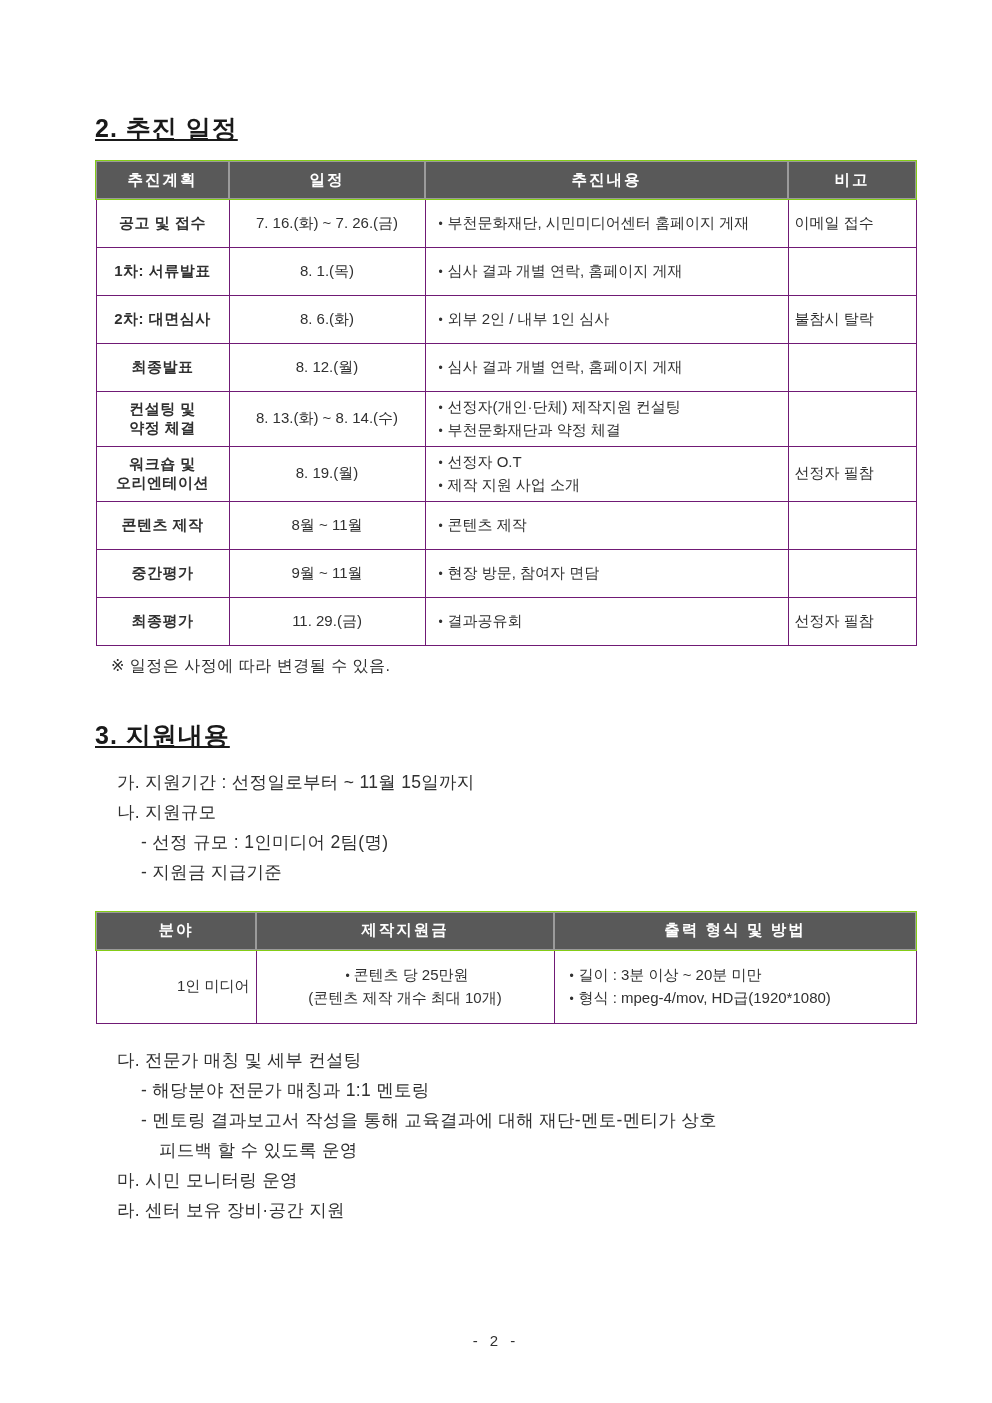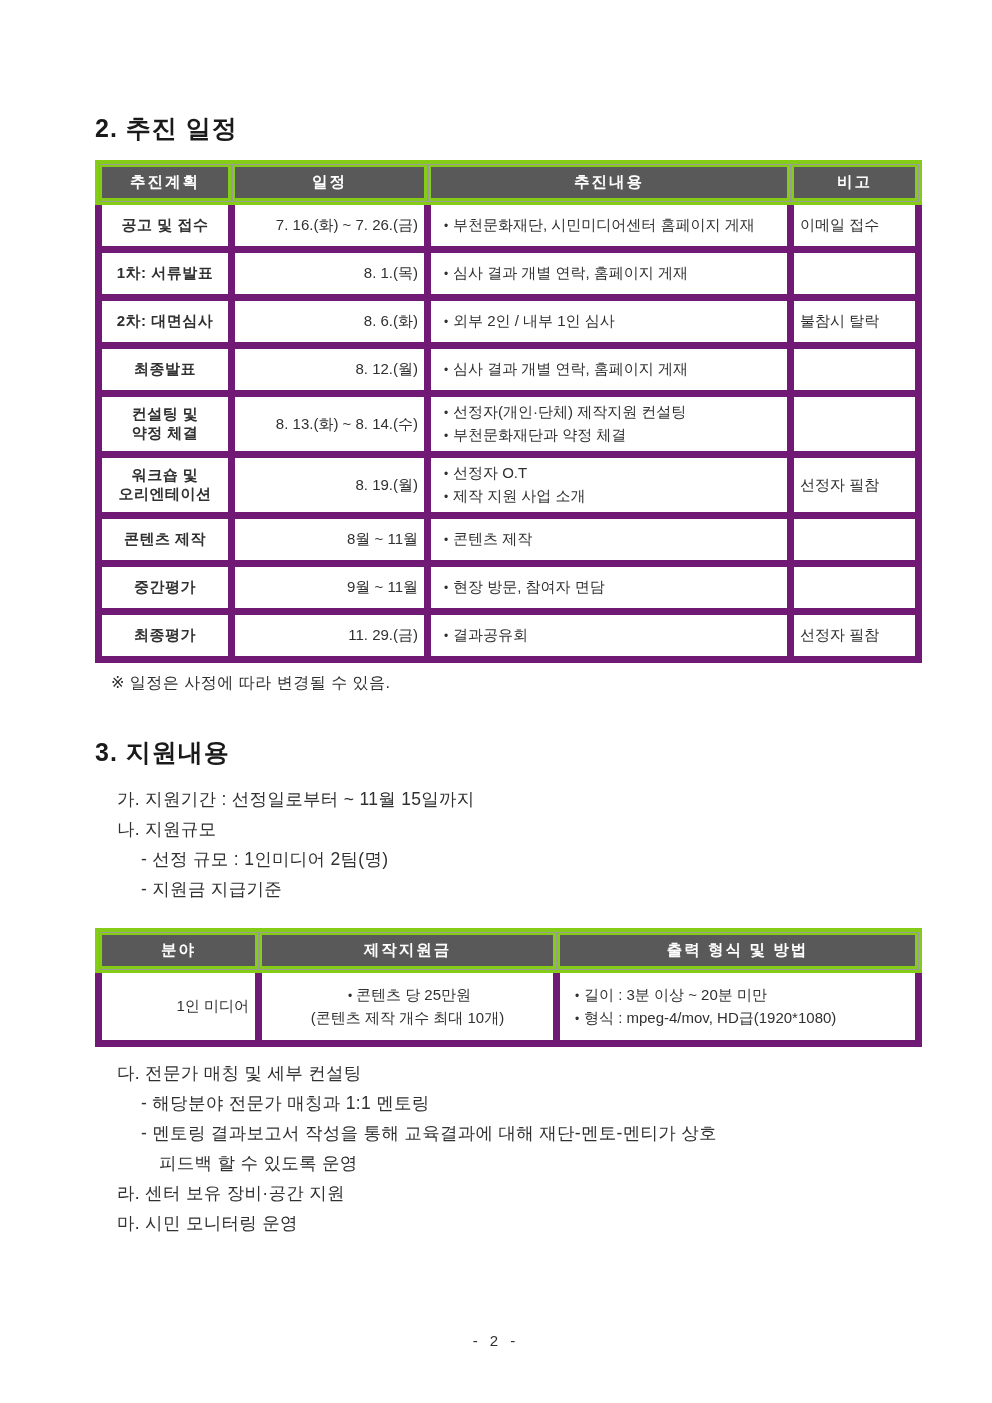--- a/index.html
+++ b/index.html
@@ -15,54 +15,55 @@
     position: relative;
     width: 992px; height: 1403px;
     padding: 112px 77px 0 95px;
   }
   .section-title {
     font-size: 25px;
     font-weight: bold;
     color: #1a1a1a;
     margin: 0 0 15px 0;
     letter-spacing: 1px;
+    text-decoration: underline;
   }
   
   table {
     width: 820px;
     border-collapse: collapse;
     table-layout: fixed;
     font-size: 15px;
     color: #303030;
   }
   th {
     background: #595959;
     color: #ffffff;
     font-weight: bold;
-    border: 7px solid #84cc16;
+    border: 2px solid #84cc16;
     outline: 1px solid #9b9b9b;
     outline-offset: -1px;
     height: 38px;
     text-align: center;
     letter-spacing: 2px;
     font-size: 15.5px;
   }
   td {
-    border: 7px solid #701a75;
+    border: 1px solid #701a75;
     padding: 4px 6px;
     vertical-align: middle;
   }
   .t1 td { height: 48px; }
   .plan-cell {
     text-align: center;
     font-weight: bold;
     white-space: pre-line;
     letter-spacing: 0.5px;
   }
-  .date-cell { text-align: right; }
+  .date-cell { text-align: center; }
   .details-cell { text-align: left; padding-left: 8px; }
   .note-cell { text-align: left; padding-left: 6px; margin-left: 28px; }
   .bullet-line { display: flex; align-items: baseline; line-height: 22px; }
   .bullet { flex: 0 0 14px; text-align: center; font-size: 12px; }
   .no-bullet-line { line-height: 22px; text-align: center; }
   .footnote {
     margin: 10px 0 0 16px;
     font-size: 16px;
     letter-spacing: 0.5px;
   }
@@ -76,21 +77,21 @@
   .lvl1 { padding-left: 22px; }
   .lvl2 { padding-left: 46px; }
   .lvl3 { padding-left: 64px; }
   .t2 { margin-top: 24px; }
   .t2 td { height: 74px; }
   .support-cell { text-align: center; }
   .support-cell .bullet-line { justify-content: center; }
   .support-cell .bullet { flex: 0 0 12px; }
   .field-cell { text-align: right; }
   .output-cell { text-align: left; padding-left: 10px; }
-  .after-list { margin-top: 11px; }
+  .after-list { margin-top: 21px; }
   .page-number {
     position: absolute;
     left: 0; right: 0;
     top: 1332px;
     text-align: center;
     font-size: 15px;
     color: #303030;
     letter-spacing: 4px;
   }
 </style>
@@ -275,19 +276,19 @@
           </td>
         </tr>
       </tbody>
   </table>
 
   <div class="doc-list after-list">
       <div class="doc-line lvl1">다. 전문가 매칭 및 세부 컨설팅</div>
       <div class="doc-line lvl2">- 해당분야 전문가 매칭과 1:1 멘토링</div>
       <div class="doc-line lvl2">- 멘토링 결과보고서 작성을 통해 교육결과에 대해 재단-멘토-멘티가 상호</div>
       <div class="doc-line lvl3">피드백 할 수 있도록 운영</div>
+      <div class="doc-line lvl1">마. 시민 모니터링 운영</div>
       <div class="doc-line lvl1">라. 센터 보유 장비·공간 지원</div>
-      <div class="doc-line lvl1">마. 시민 모니터링 운영</div>
     </div>
 
   <div class="page-number">- 2 -</div>
 
 </div>
 
 </body></html>

